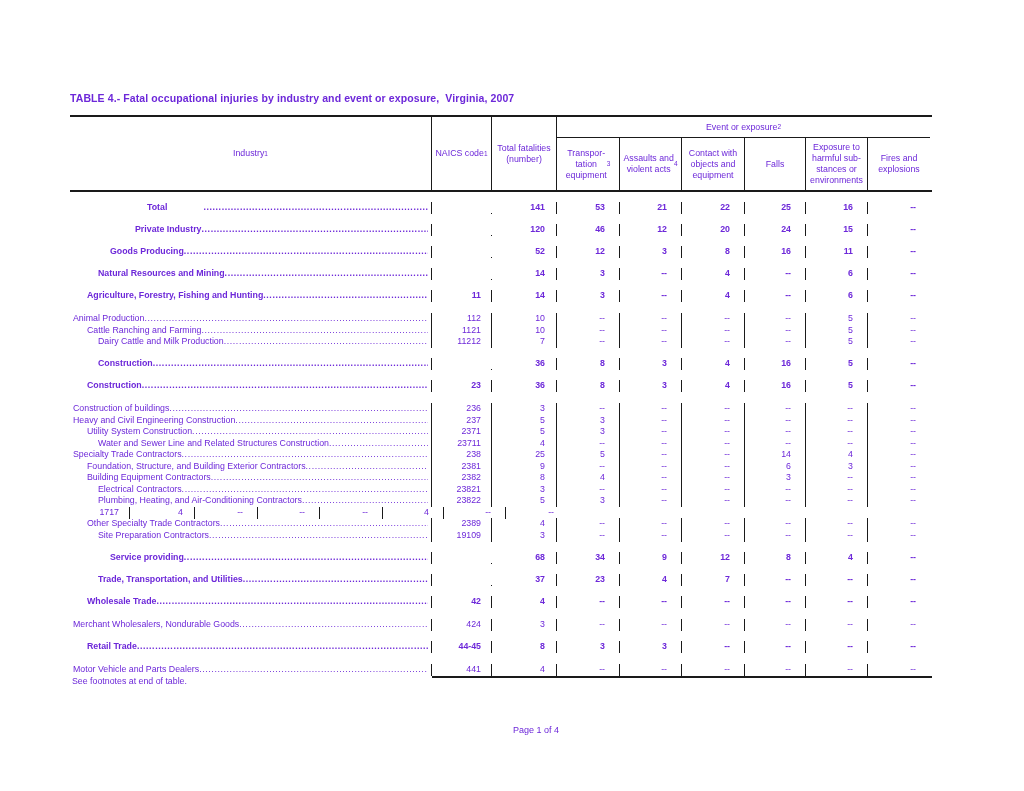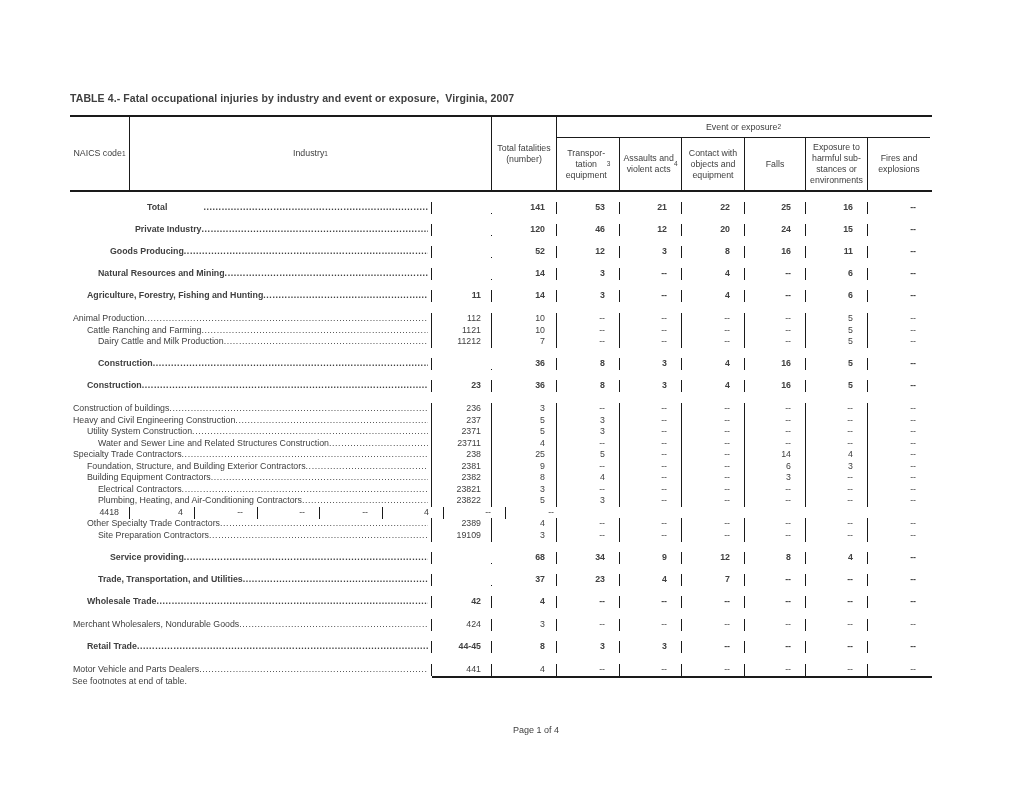--- a/index.html
+++ b/index.html
@@ -1,18 +1,18 @@
 <!DOCTYPE html>
 <html><head>
 <meta charset="utf-8">
 <style>
   html,body { margin:0; padding:0; background:#ffffff; }
   .page {
     position:relative; width:1024px; height:791px; background:#ffffff;
-    font-family:"Liberation Sans","DejaVu Sans",sans-serif; color:#404040;
+    font-family:"Liberation Sans","DejaVu Sans",sans-serif; color:#6d28d9;
     overflow:hidden;
   }
   .doc-title {
     position:absolute; left:70px; top:92px;
     font-size:10.5px; font-weight:bold; white-space:pre-wrap; letter-spacing:0.1px;
   }
   .table-wrap { position:absolute; left:70px; top:115px; width:862px; }
 
   
   .thead {
@@ -88,22 +88,22 @@
 </head>
 <body>
 
 <div class="page">
 
   <div class="doc-title">TABLE 4.- Fatal occupational injuries by industry and event or exposure,  Virginia, 2007</div>
 
   <div class="table-wrap">
 
     <div class="thead">
+      <div class="hcell h-industry"><span>Industry</span><sup>1</sup></div>
       <div class="hcell h-naics"><span>NAICS code</span><sup>1</sup></div>
-      <div class="hcell h-industry"><span>Industry</span><sup>1</sup></div>
       <div class="hcell h-total">Total fatalities
 (number)</div>
       <div class="h-events">
         <div class="h-spanner">
             <span>Event or exposure</span>
             <sup>2</sup>
           </div>
         <div class="h-subs">
           <div class="h-sub c1"><span>Transpor-
 tation
@@ -385,21 +385,21 @@
     <div class="cell c-naics">23822</div>
     <div class="cell c-total">5</div>
     <div class="cell c-ev e1">3</div>
     <div class="cell c-ev e2">--</div>
     <div class="cell c-ev e3">--</div>
     <div class="cell c-ev e4">--</div>
     <div class="cell c-ev e5">--</div>
     <div class="cell c-ev e6">--</div>
   </div>
         <div class="row detail ind1">
-    <div class="cell c-naics">4418</div>
+    <div class="cell c-naics">1717</div>
     <div class="cell c-total">4</div>
     <div class="cell c-ev e1">--</div>
     <div class="cell c-ev e2">--</div>
     <div class="cell c-ev e3">--</div>
     <div class="cell c-ev e4">4</div>
     <div class="cell c-ev e5">--</div>
     <div class="cell c-ev e6">--</div>
   </div>
         <div class="row detail ind1">
     <div class="cell c-industry">

